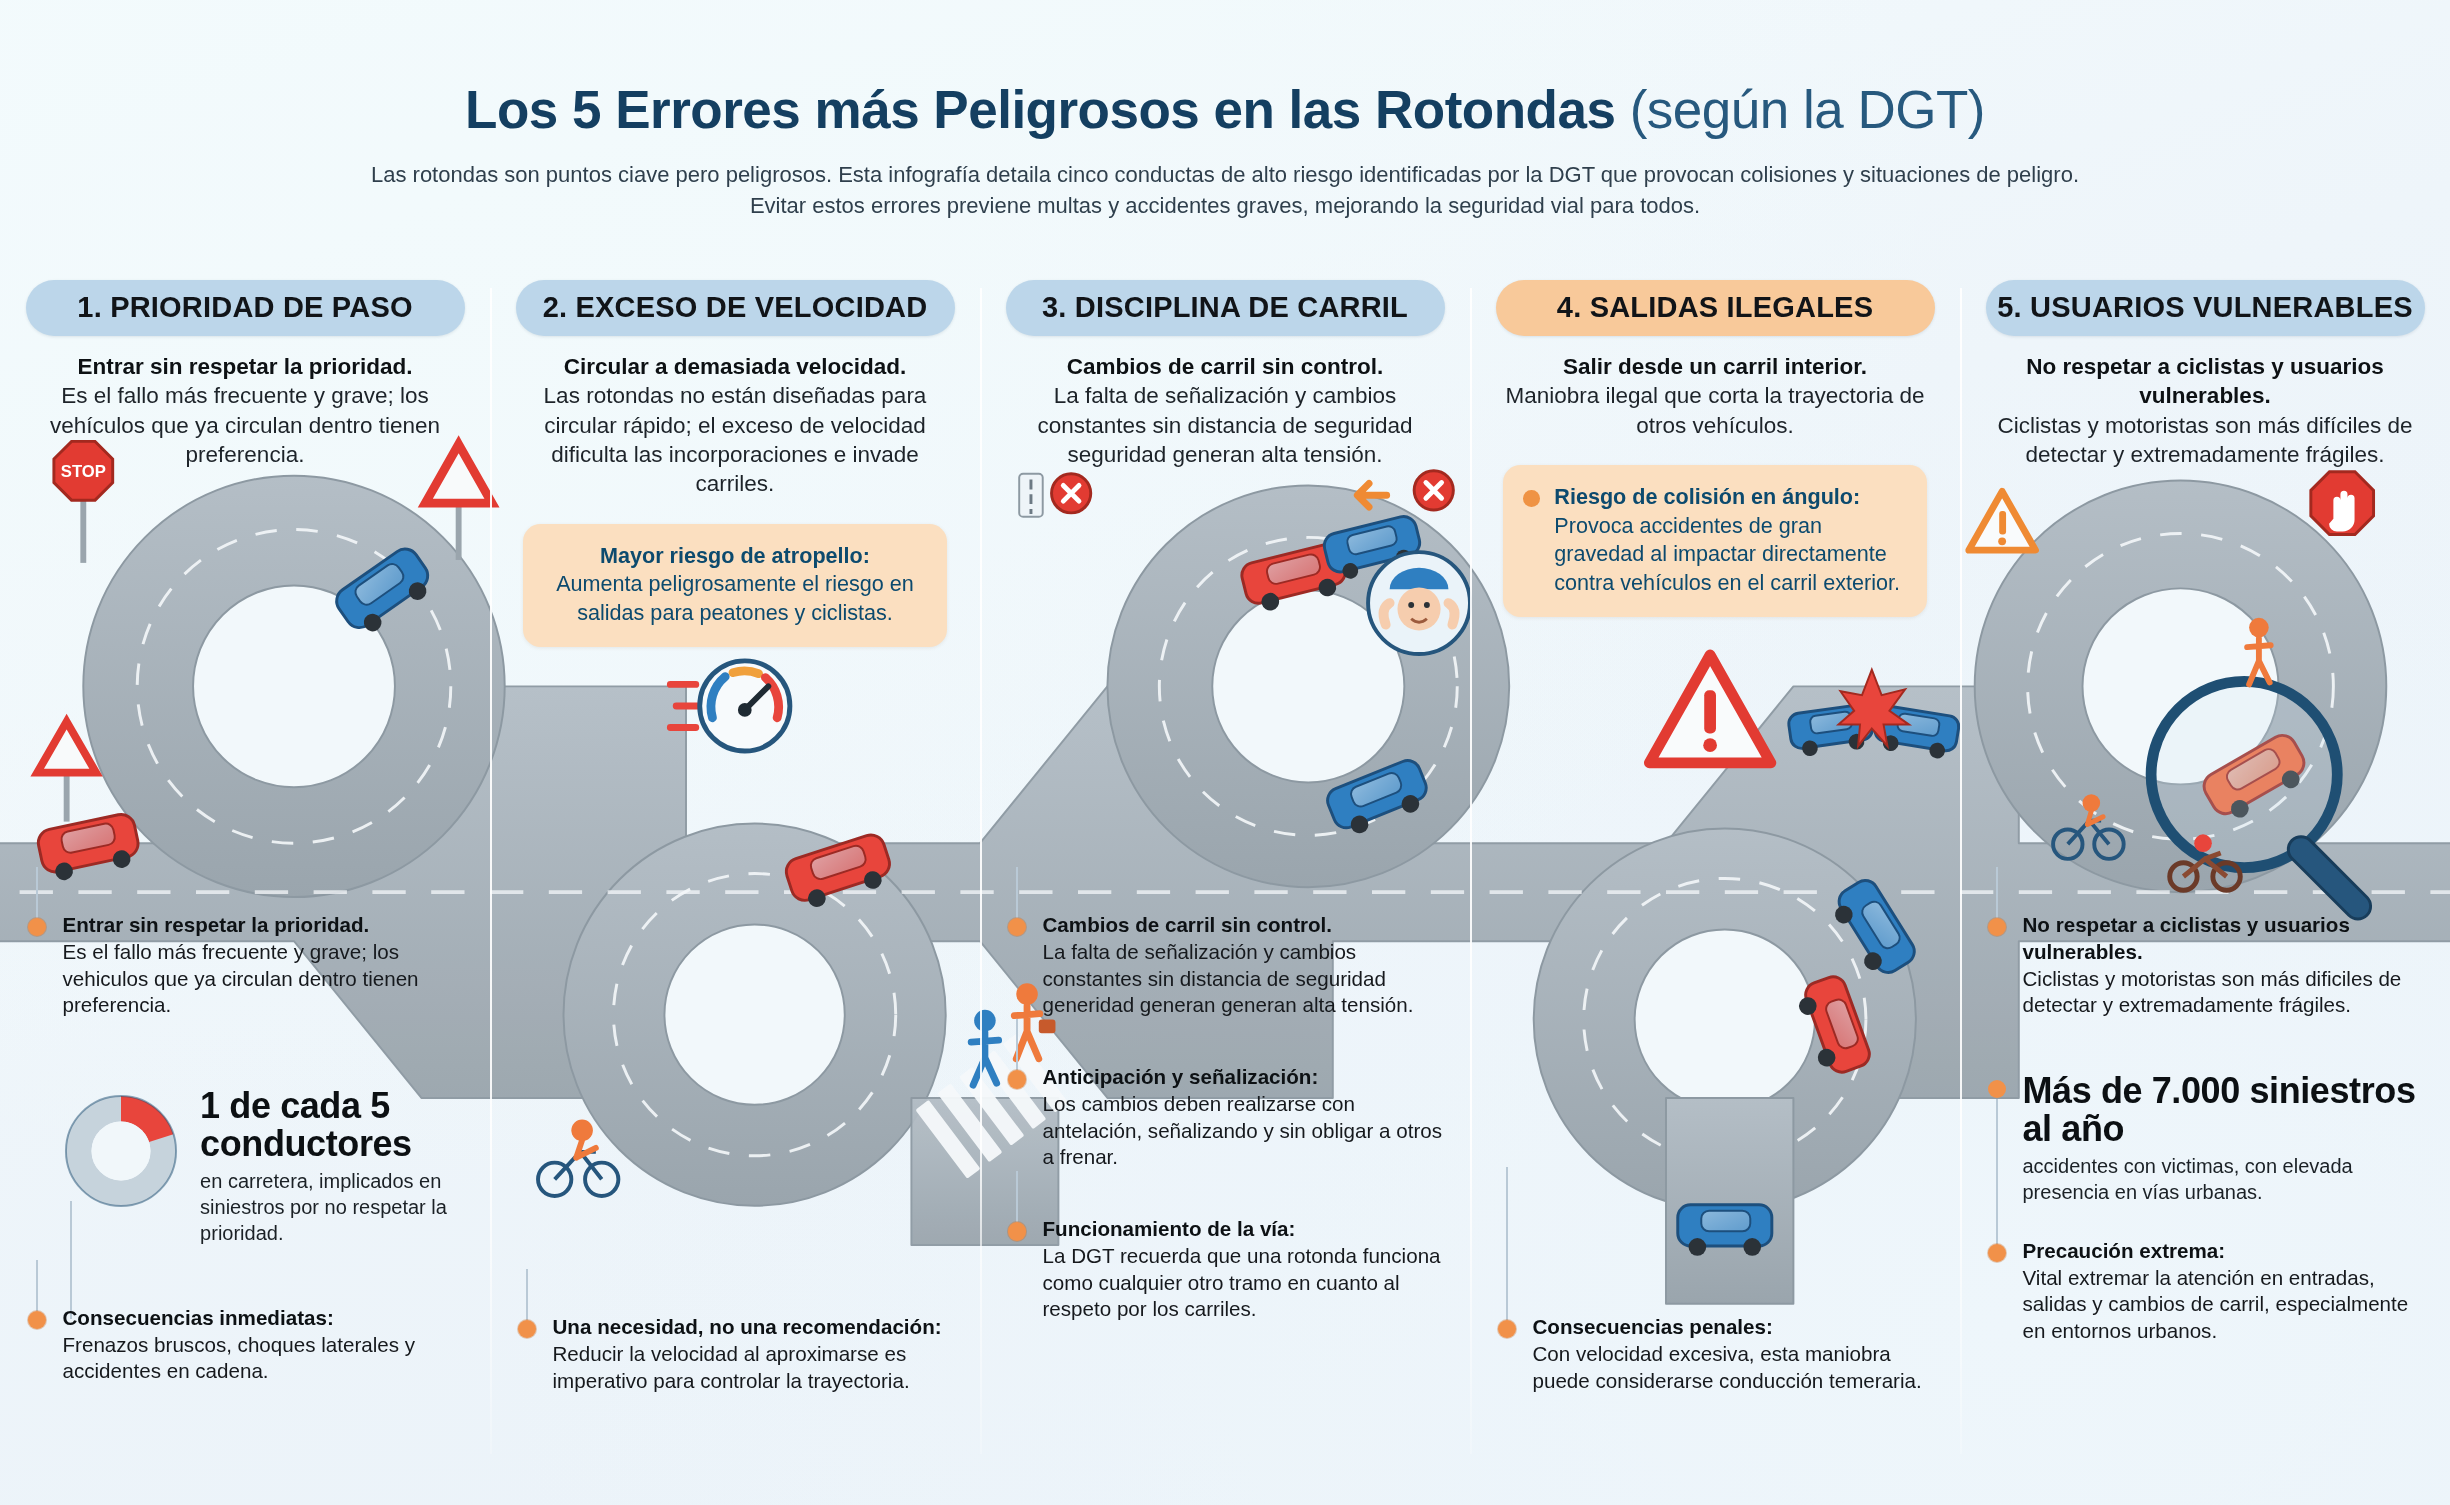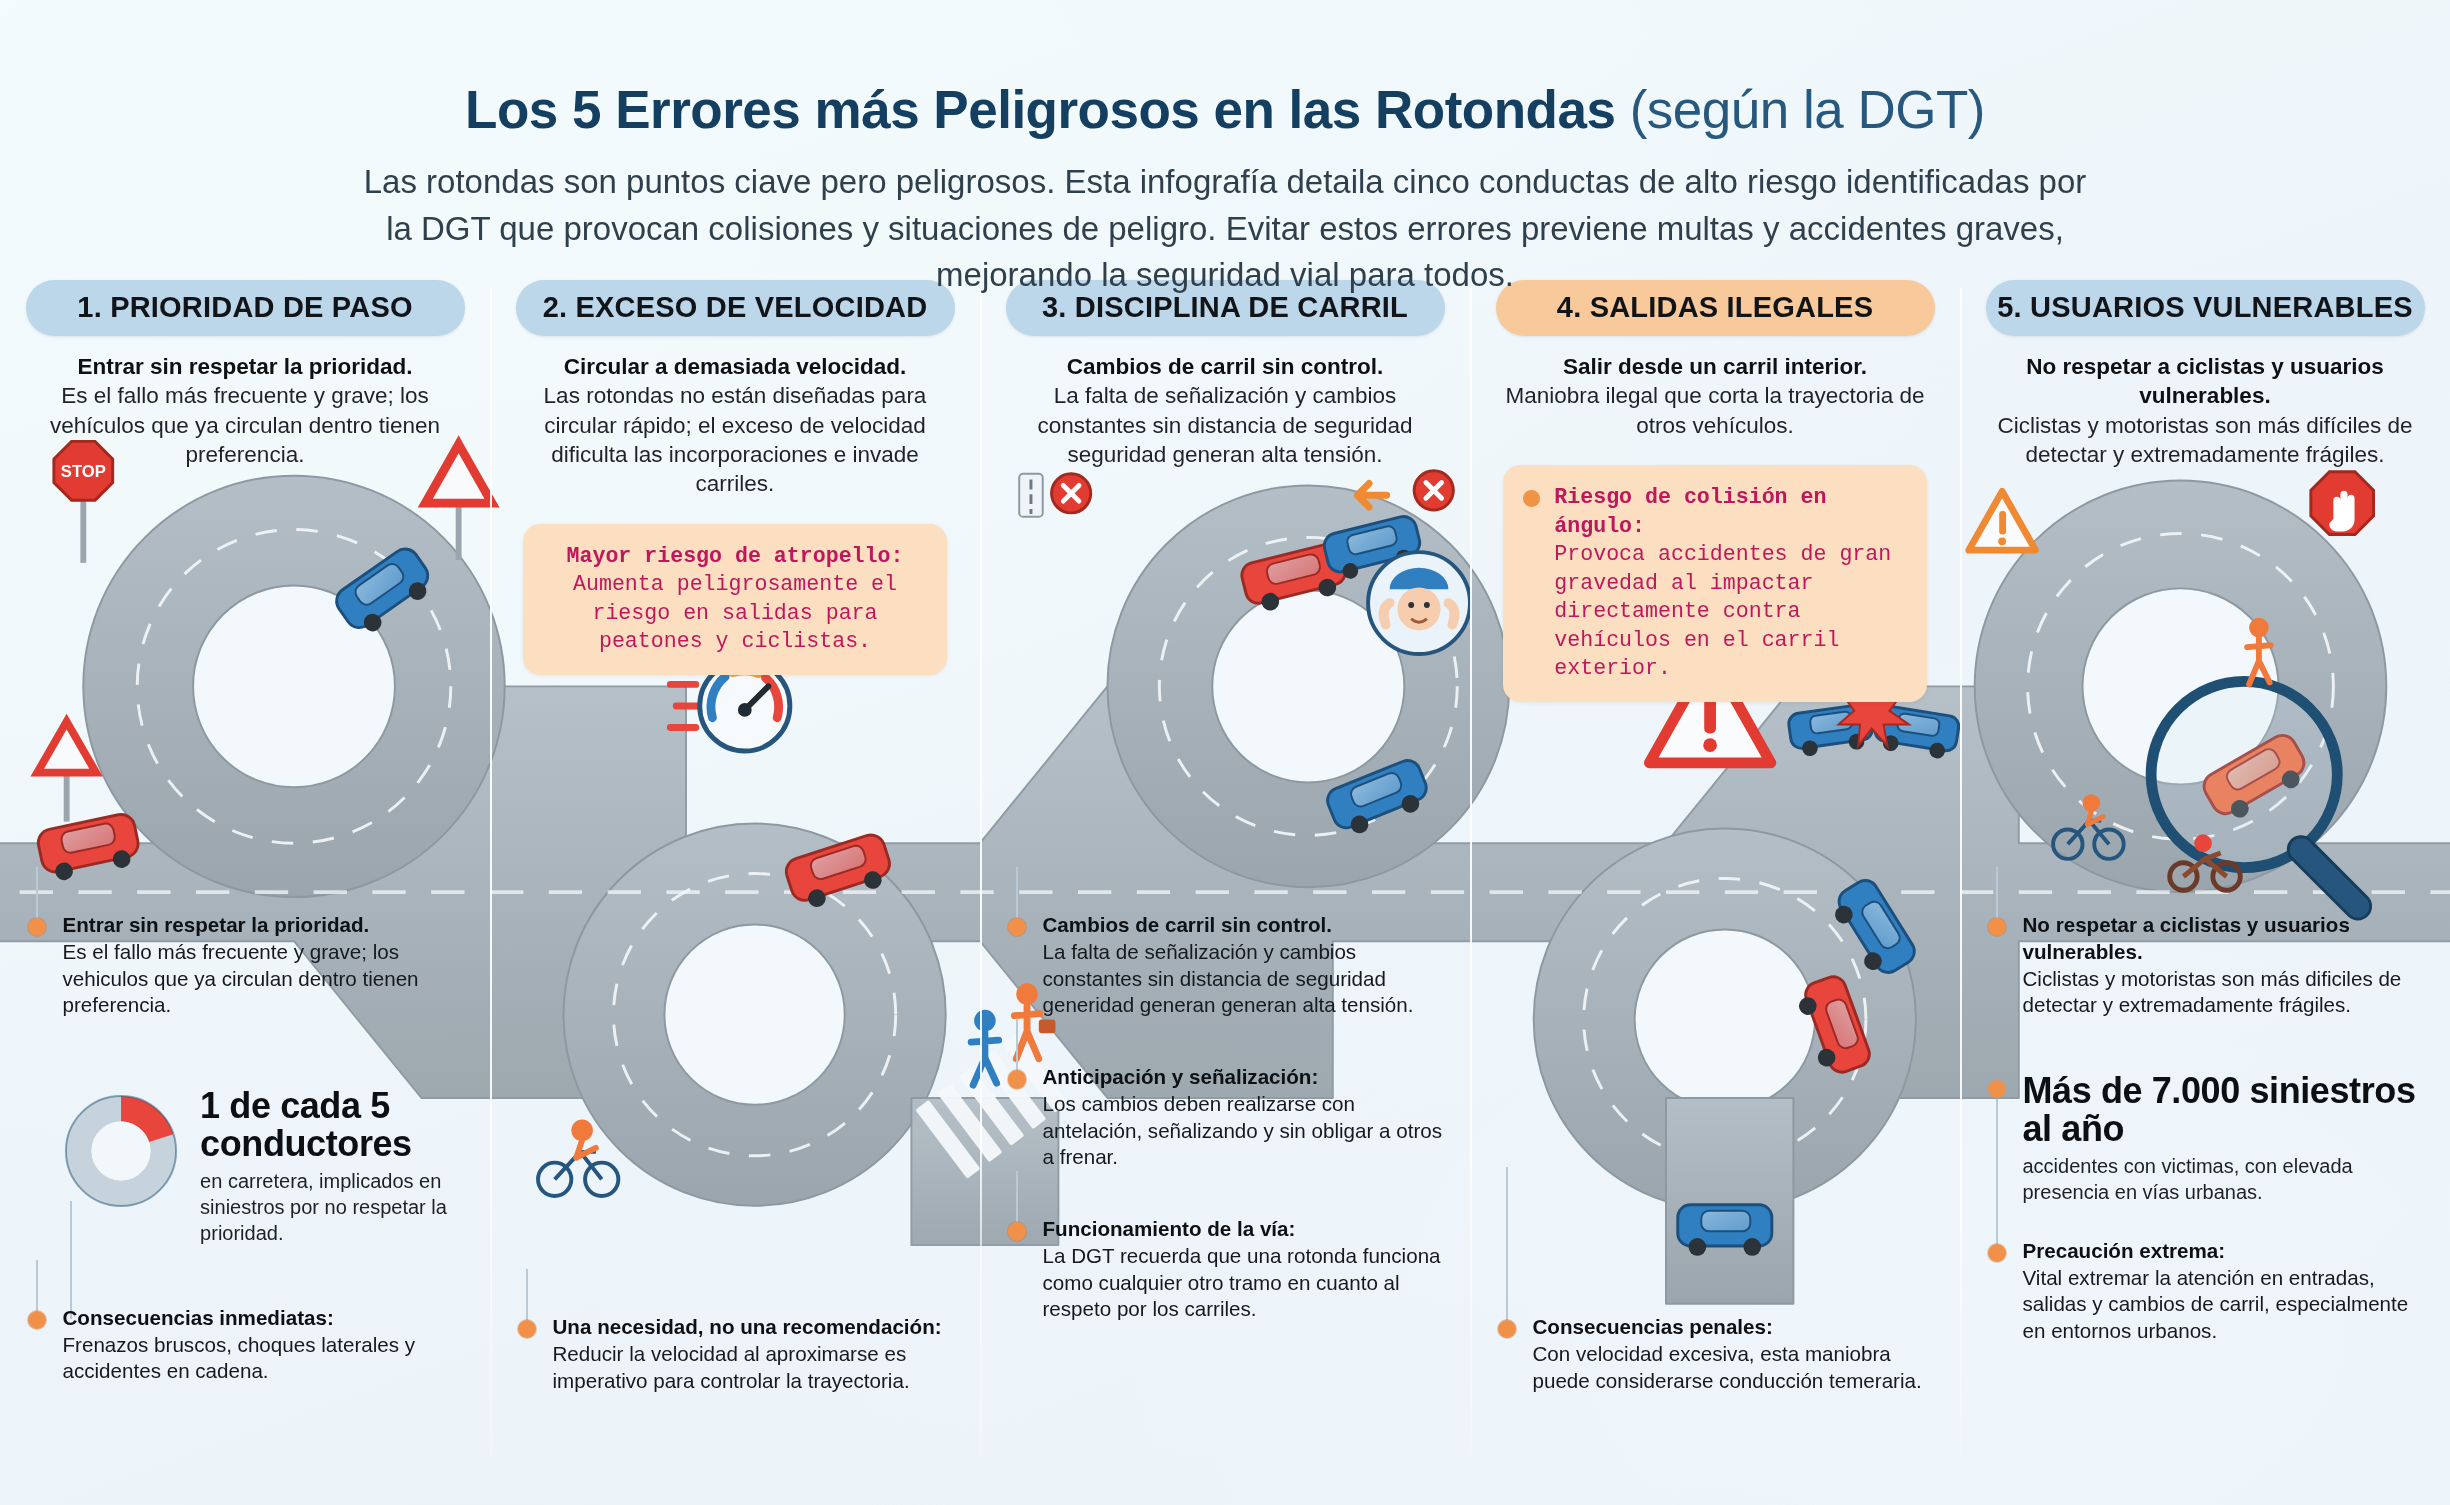--- a/index.html
+++ b/index.html
@@ -36,21 +36,21 @@
     letter-spacing: -0.5px;
     color: #1b4568;
     white-space: nowrap;
   }
   #title-main { font-weight: 700; color: #143f61; }
   #title-sub  { font-weight: 400; color: #27597e; }
 
   #subtitle {
     margin: 21.6px auto 0;
     width: 1725px;
-    font-size: 33px;
+    font-size: 22px;
     line-height: 1.42;
     color: #2f3f4c;
     font-weight: 400;
   }
 
   
   #columns {
     position: absolute;
     top: 280px; left: 0;
     width: 2450px; height: 1225px;
@@ -100,23 +100,22 @@
   .lead b { font-weight: 700; color: #0d1114; }
 
   
   .callout {
     margin: 25.5px 7.8px 0;
     padding: 17.6px 19.6px 19.6px;
     border-radius: 17.6px;
     background: #fbdfc0;
     font-size: 21.6px;
     line-height: 1.32;
-    color: #be185d;
+    color: #0c4a6e;
     box-shadow: 0 1px 3.9px rgba(120,80,40,0.10);
-    font-family: Liberation Mono, monospace;
   }
   .callout.centered { text-align: center; }
   .callout b { font-weight: 700; }
   .callout.bulleted { position: relative; padding-left: 51px; }
   .callout.bulleted .cdot {
     position: absolute; left: 19.6px; top: 24.5px;
     width: 16.7px; height: 16.7px; border-radius: 50%;
     background: #ef9344;
   }
 

